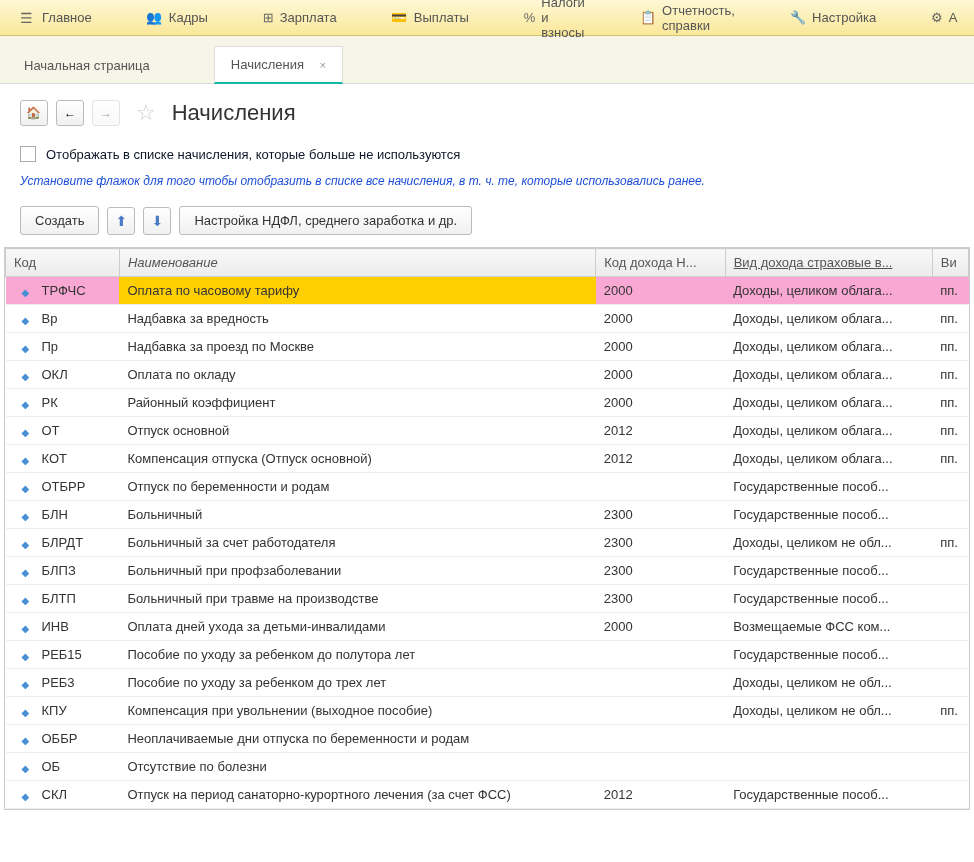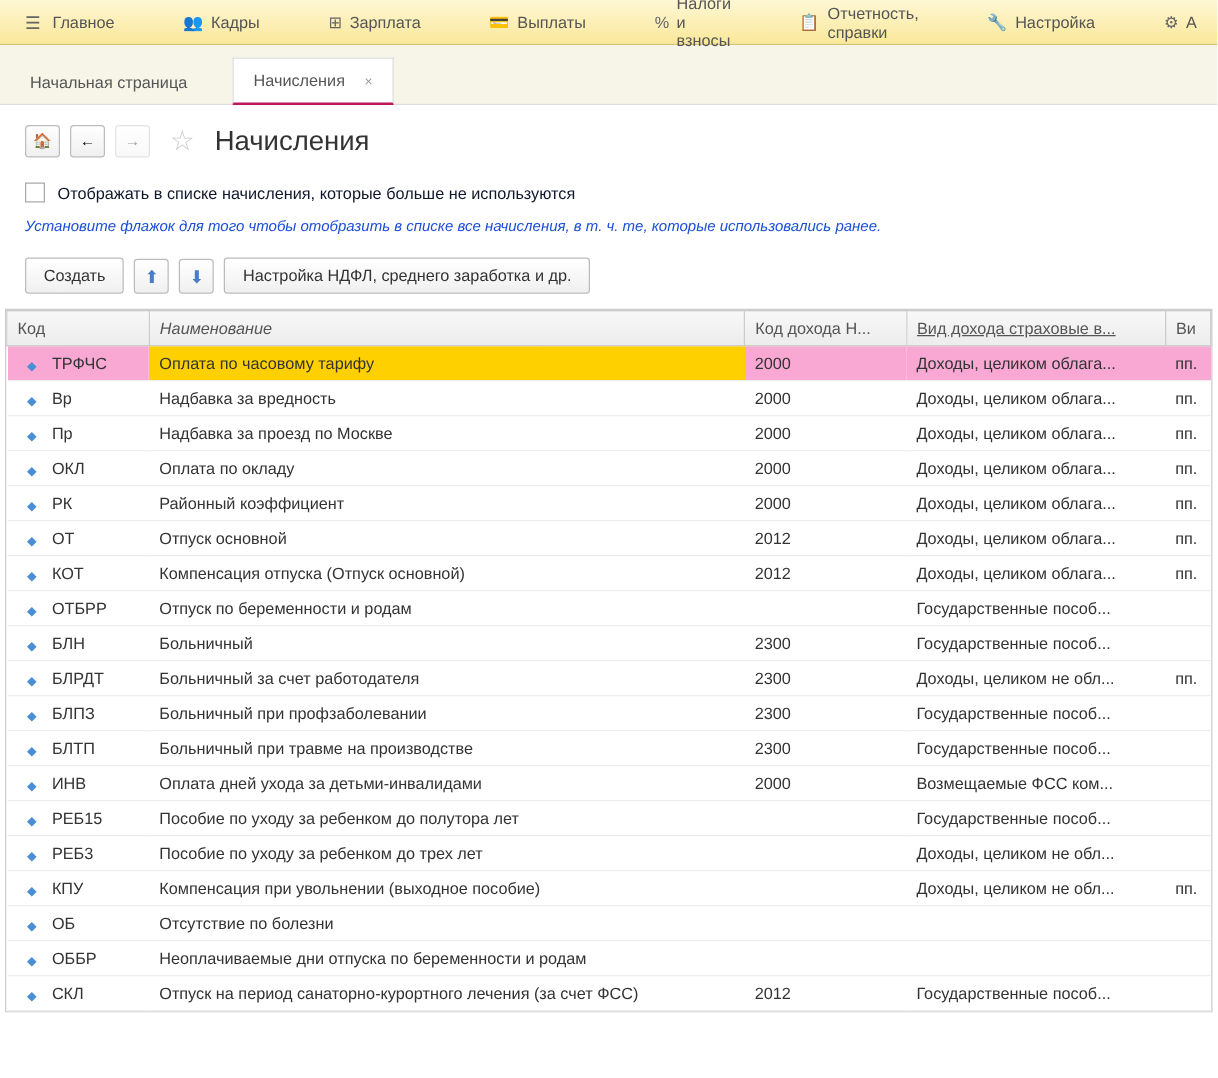--- a/index.html
+++ b/index.html
@@ -4,23 +4,23 @@
   <style>
     * { box-sizing: border-box; margin: 0; padding: 0; }
     body { font-family: Arial, sans-serif; font-size: 13px; color: #333; background: #fff; width: 974px; }
     
     .top-nav { background: linear-gradient(#fef7d4, #fae89a); border-bottom: 1px solid #d4c46e; display: flex; align-items: center; height: 36px; padding: 0 8px; gap: 31px; }
     .nav-item { display: flex; align-items: center; padding: 0 12px; height: 100%; cursor: pointer; color: #555; }
     .nav-icon { margin-right: 6px; color: #666; }
     .hamburger { width: 16px; display: inline-block; }
     .hamburger::before { content: "☰"; font-size: 14px; }
     
-    .tabs-bar { background: #f7f5e8; border-bottom: 1px solid #ddd; display: flex; align-items: flex-end; height: 48px; padding: 0 8px; gap: 16px; }
+    .tabs-bar { background: #f7f5e8; border-bottom: 1px solid #ddd; display: flex; align-items: flex-end; height: 48px; padding: 0 8px; }
     .tab { padding: 10px 16px; background: #f0eee0; border: 1px solid #ddd; border-bottom: none; margin-right: 4px; cursor: pointer; font-size: 13px; color: #555; }
-    .tab.active { background: #fff; border-bottom: 2px solid #be185d; position: relative; top: 1px; }
+    .tab.active { background: #fff; border-bottom: 2px solid #14b8a6; position: relative; top: 1px; margin-left: 44px; }
     .tab-close { margin-left: 12px; color: #999; cursor: pointer; font-size: 11px; }
     .tab.home { background: transparent; border: none; }
     
     .page-header { display: flex; align-items: center; padding: 16px 20px 12px; gap: 8px; }
     .icon-btn { width: 28px; height: 26px; border: 1px solid #bbb; background: linear-gradient(#fff, #f0f0f0); border-radius: 3px; display: flex; align-items: center; justify-content: center; cursor: pointer; font-size: 12px; }
     .icon-btn.disabled { opacity: 0.4; cursor: default; }
     .star-icon { color: #ccc; font-size: 22px; margin: 0 8px; cursor: pointer; }
     .page-title { font-size: 22px; font-weight: normal; color: #333; }
     
     .filter-row { padding: 8px 20px; display: flex; align-items: center; }
@@ -238,29 +238,29 @@
           <td></td>
         </tr>
         <tr>
           <td class="code-cell"><span class="row-icon"></span><span>КПУ</span></td>
           <td class="name-cell">Компенсация при увольнении (выходное пособие)</td>
           <td></td>
           <td>Доходы, целиком не обл...</td>
           <td>пп.</td>
         </tr>
         <tr>
+          <td class="code-cell"><span class="row-icon"></span><span>ОББР</span></td>
+          <td class="name-cell">Неоплачиваемые дни отпуска по беременности и родам</td>
+          <td></td>
+          <td></td>
+          <td></td>
+        </tr>
+        <tr>
           <td class="code-cell"><span class="row-icon"></span><span>ОБ</span></td>
           <td class="name-cell">Отсутствие по болезни</td>
-          <td></td>
-          <td></td>
-          <td></td>
-        </tr>
-        <tr>
-          <td class="code-cell"><span class="row-icon"></span><span>ОББР</span></td>
-          <td class="name-cell">Неоплачиваемые дни отпуска по беременности и родам</td>
           <td></td>
           <td></td>
           <td></td>
         </tr>
         <tr>
           <td class="code-cell"><span class="row-icon"></span><span>СКЛ</span></td>
           <td class="name-cell">Отпуск на период санаторно-курортного лечения (за счет ФСС)</td>
           <td>2012</td>
           <td>Государственные пособ...</td>
           <td></td>

